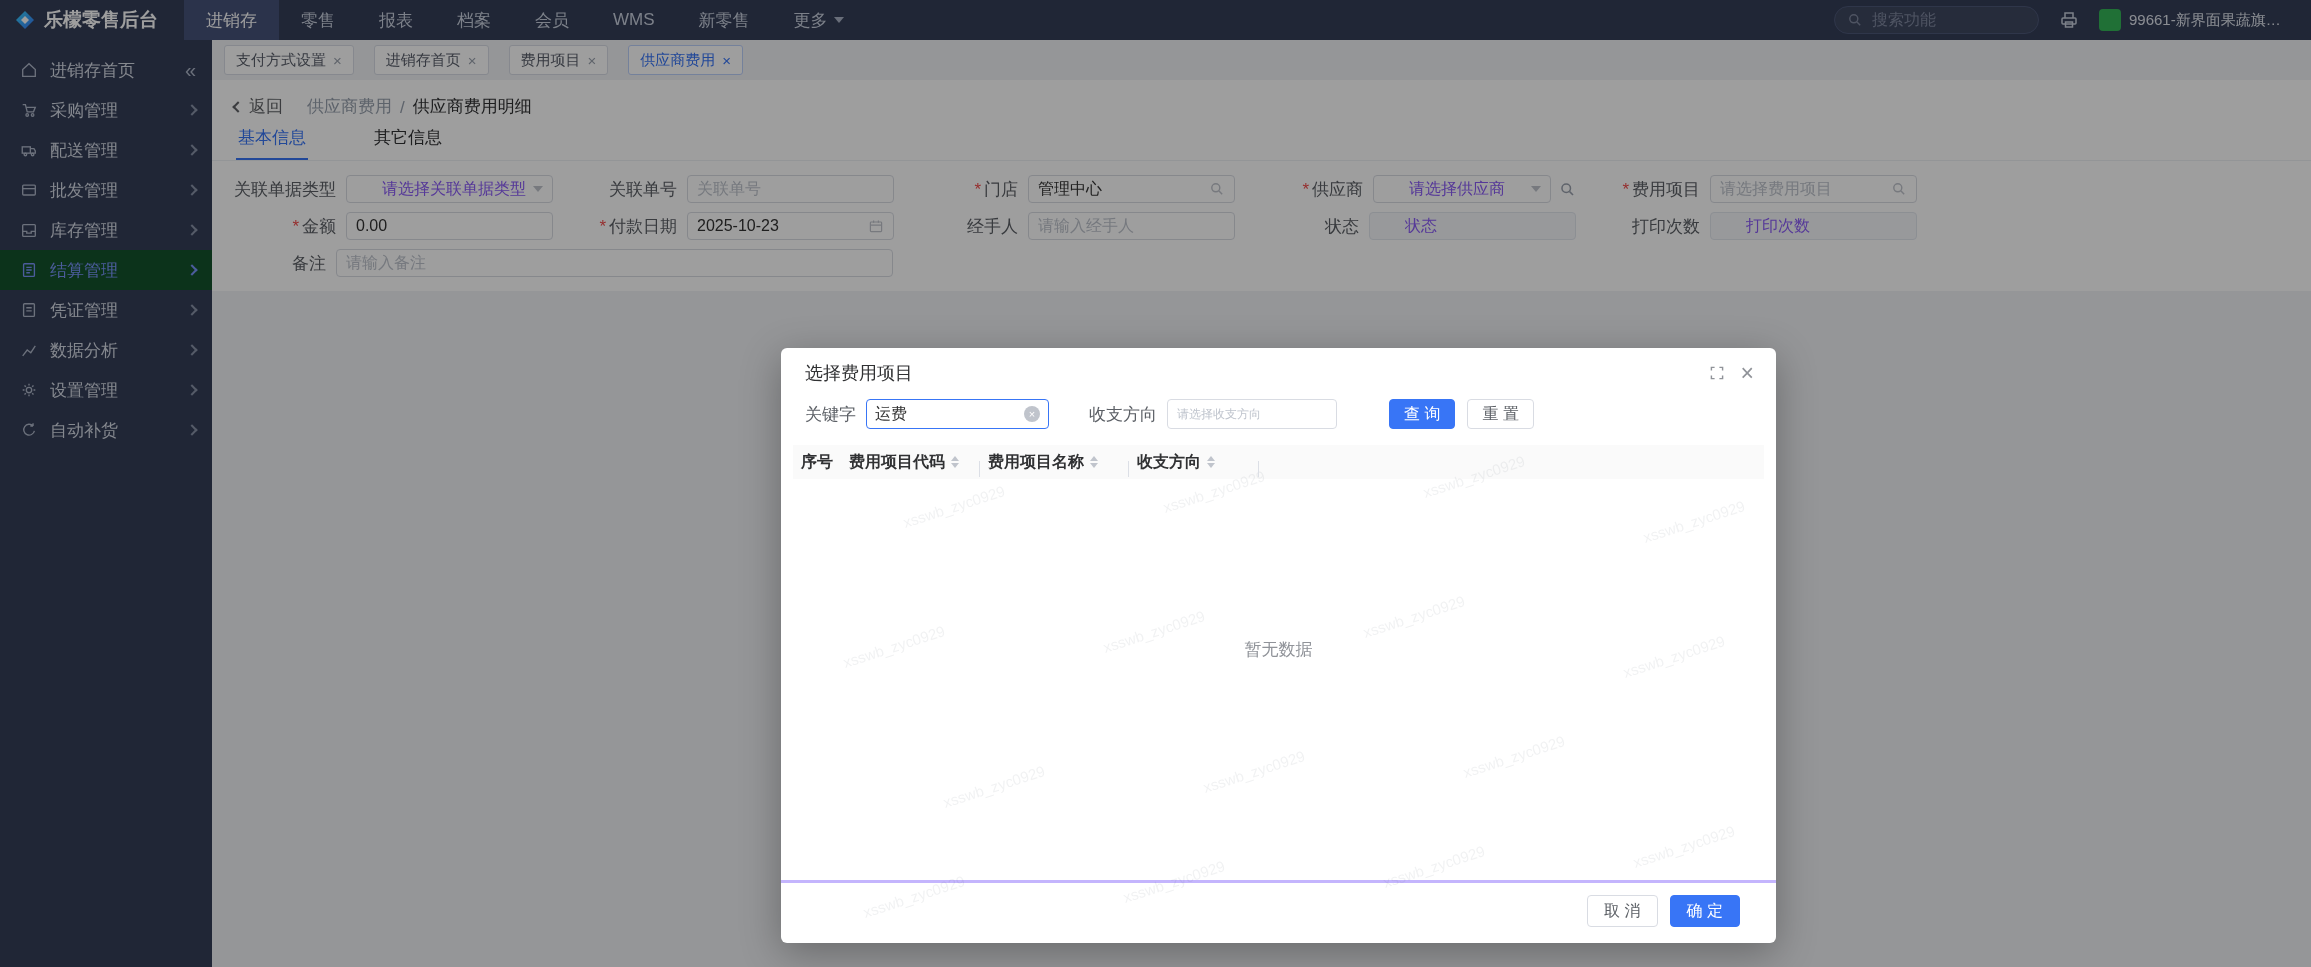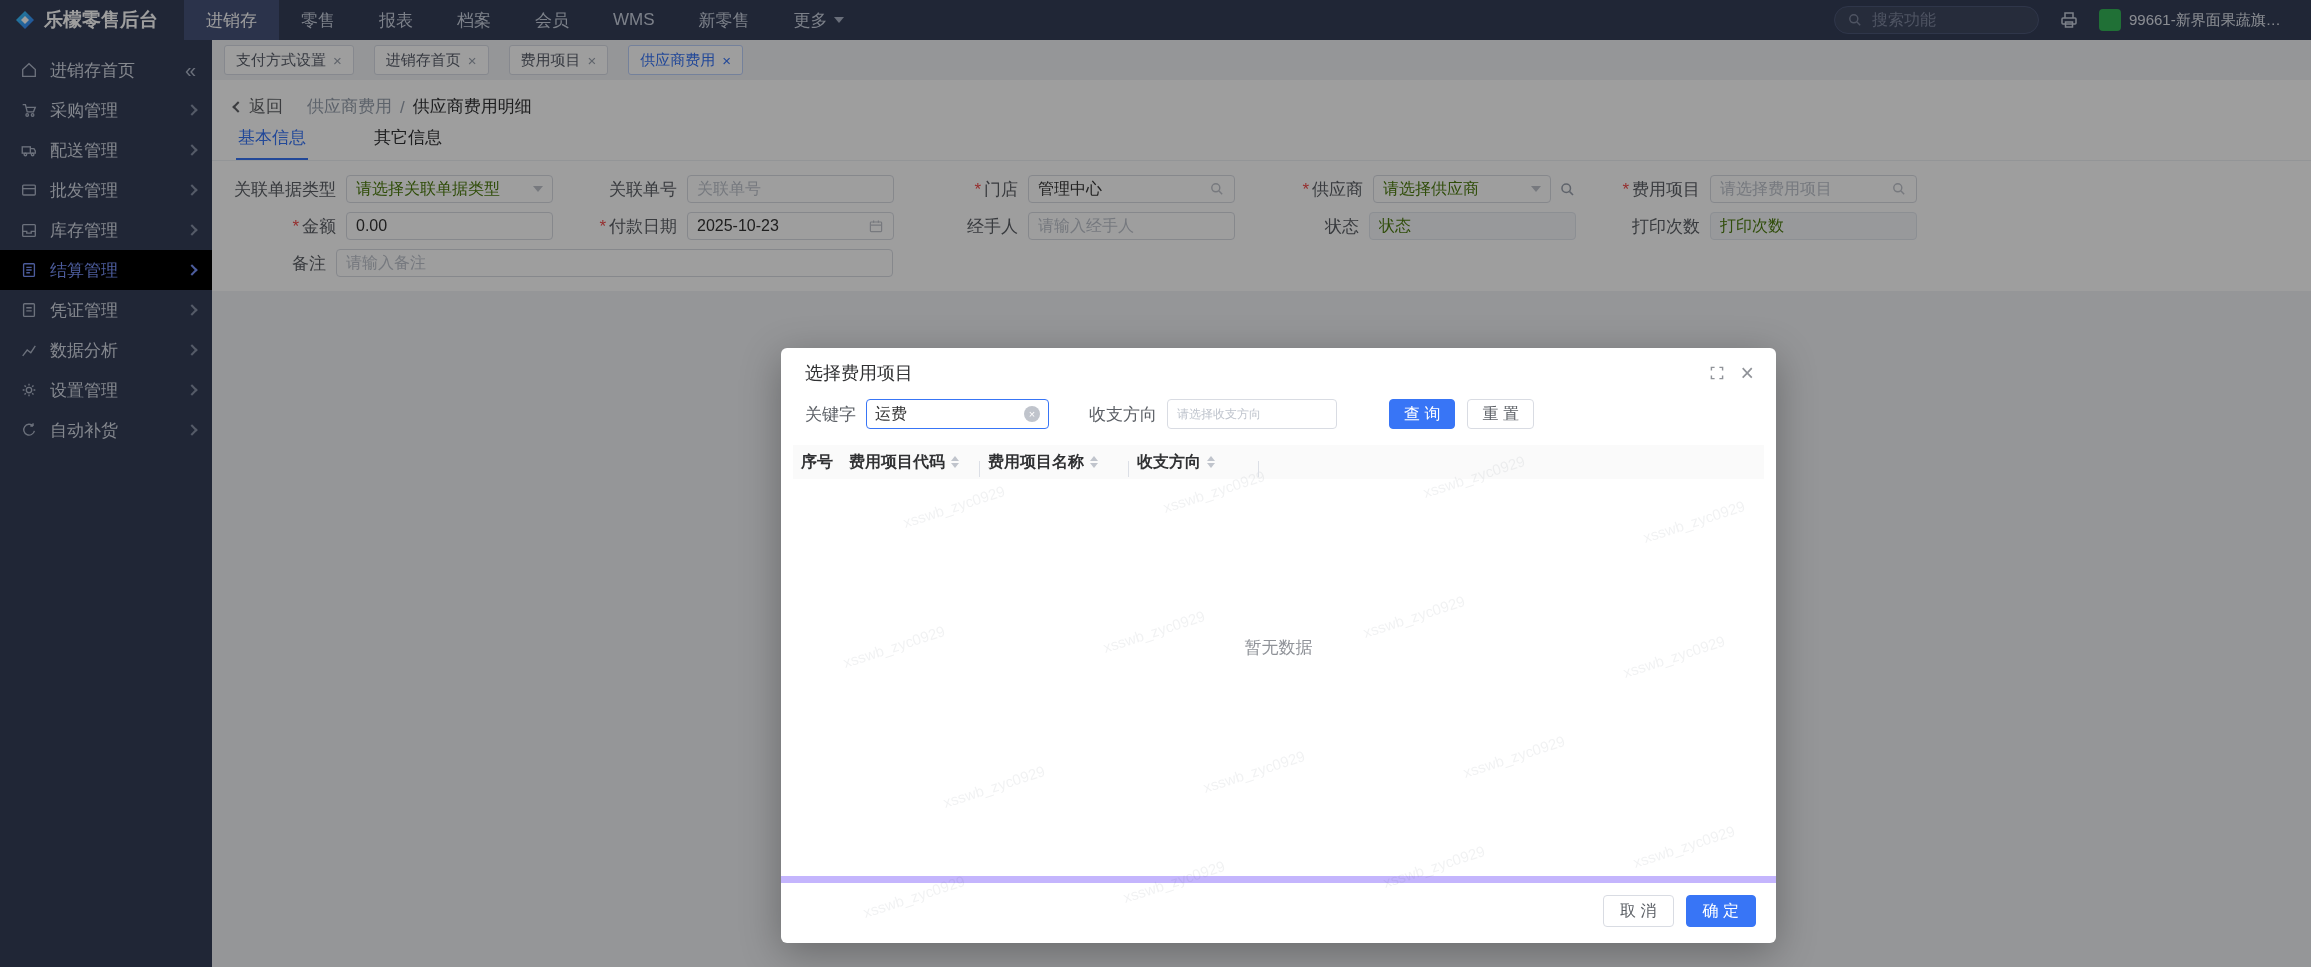--- a/index.html
+++ b/index.html
@@ -24,21 +24,21 @@
   .top-search .ph { color:#7f889f; font-size:16px; }
   .avatar { width:22px; height:22px; border-radius:4px; background:#35b558; flex:none; }
   .user-wrap { display:flex; align-items:center; gap:8px; max-width:190px; }
   .user-name { font-size:15px; color:#dfe3ec; white-space:nowrap; overflow:hidden; text-overflow:ellipsis; }
 
   
   .sidebar { position:absolute; top:40px; left:0; bottom:0; width:212px; background:#343e58; z-index:5; padding-top:10px; }
   .side-item { height:40px; display:flex; align-items:center; gap:12px; padding:0 16px 0 20px;
     font-size:17px; color:#d6dbe6; cursor:pointer; white-space:nowrap; }
   .side-item .ic { color:#aeb6c8; flex:none; }
-  .side-item.active { color:#7b95fc; background:#000000;text-align:center; }
+  .side-item.active { color:#7b95fc; background:#14532d;text-align:center; }
   .side-item.active .ic { color:#7b95fc; }
   .chev-r { width:8px; height:8px; border-top:2px solid #8a93a8; border-right:2px solid #8a93a8; transform:rotate(45deg); margin-left:auto; flex:none; }
   .side-item.active .chev-r { border-color:#7b95fc; }
   .collapse-ic { margin-left:auto; font-size:20px; color:#aeb6c8; line-height:1; }
 
   
   .main { position:absolute; top:40px; left:212px; right:0; bottom:0; background:#f0f2f5; }
   .tabbar { height:40px; display:flex; align-items:center; gap:20px; padding:0 12px; }
   .tab { display:flex; align-items:center; gap:7px; height:30px; padding:0 11px; background:#ffffff;
     border:1px solid #d8dce5; border-radius:3px; font-size:15px; color:#5a5f6b; cursor:pointer; white-space:nowrap; }
@@ -63,21 +63,21 @@
   .form-row { display:flex; }
   .field { display:flex; align-items:center; width:341px; flex:none; }
   .field.wide { width:auto; }
   .flabel { flex:1; text-align:right; padding-right:10px; font-size:17px; color:#5c6066; white-space:nowrap; }
   .field.wide .flabel { flex:0 0 124px; }
   .req::before { content:"*"; color:#f24b4b; margin-right:3px; }
   .ctrl { position:relative; flex:none; width:207px; height:28px; border:1px solid #d9dce3; border-radius:4px;
     background:#fff; display:flex; align-items:center; padding:0 9px; gap:6px; font-size:16px; color:#333; }
   .ctrl input { border:none; outline:none; flex:1; min-width:0; font-size:16px; color:#333; background:transparent; font-family:inherit; }
   .ctrl input::placeholder { color:#bfc4cd; }
-  .ctrl .ph { color:#4d7c0f; flex:1; white-space:nowrap; overflow:hidden; }
+  .ctrl .ph { color:#8b5cf6; flex:1; white-space:nowrap; overflow:hidden;margin-left:26px; }
   .ctrl .val { flex:1; white-space:nowrap; }
   .ctrl.disabled { background:#f5f7fa; border-color:#e3e7ee; }
   .ctrl .caret-down { width:0; height:0; border-left:5px solid transparent; border-right:5px solid transparent; border-top:6px solid #c0c4cc; flex:none; }
   .icon-gray { color:#c0c4cc; flex:none; }
   .ctrl.w-remark { width:557px; }
   .ctrl.w-supplier { width:178px; }
   .ext-icon { margin-left:8px; color:#9aa1ad; }
 
   
   .overlay { position:absolute; inset:0; background:rgba(0,0,0,0.38); z-index:50; }
@@ -106,21 +106,21 @@
   .mt-head { display:grid; grid-template-columns:48px 139px 149px 130px 1fr; height:34px; background:#fafafa; align-items:center; }
   .th { position:relative; display:flex; align-items:center; padding:0 8px; font-size:16px; font-weight:bold; color:#303133; white-space:nowrap; }
   .th.sep::after { content:""; position:absolute; right:0; top:9px; height:16px; width:1px; background:#dcdfe6; }
   .sort { display:inline-flex; flex-direction:column; gap:2px; margin-left:6px; }
   .sort .up { width:0; height:0; border-left:4px solid transparent; border-right:4px solid transparent; border-bottom:5px solid #c0c4cc; }
   .sort .dn { width:0; height:0; border-left:4px solid transparent; border-right:4px solid transparent; border-top:5px solid #c0c4cc; }
 
   .mbody { flex:1; position:relative; display:flex; align-items:center; justify-content:center; }
   .empty-text { color:#909399; font-size:17px; margin-top:-60px; }
 
-  .modal-footer { display:flex; justify-content:flex-end; align-items:center; gap:12px; padding:12px 20px 16px; border-top:7px solid #c4b5fd; }
+  .modal-footer { display:flex; justify-content:flex-end; align-items:center; gap:12px; padding:12px 36px 16px; border-top:3px solid #c4b5fd; }
   .btn-lg { height:32px; padding:0 16px; }
 
   .wm { position:absolute; color:rgba(55,65,90,0.07); font-size:15px; transform:rotate(-18deg); white-space:nowrap; pointer-events:none; }
 </style>
 </head>
 <body>
 
 <div class="topbar">
   <div class="logo">
     <svg width="20" height="20" viewBox="0 0 20 20">

